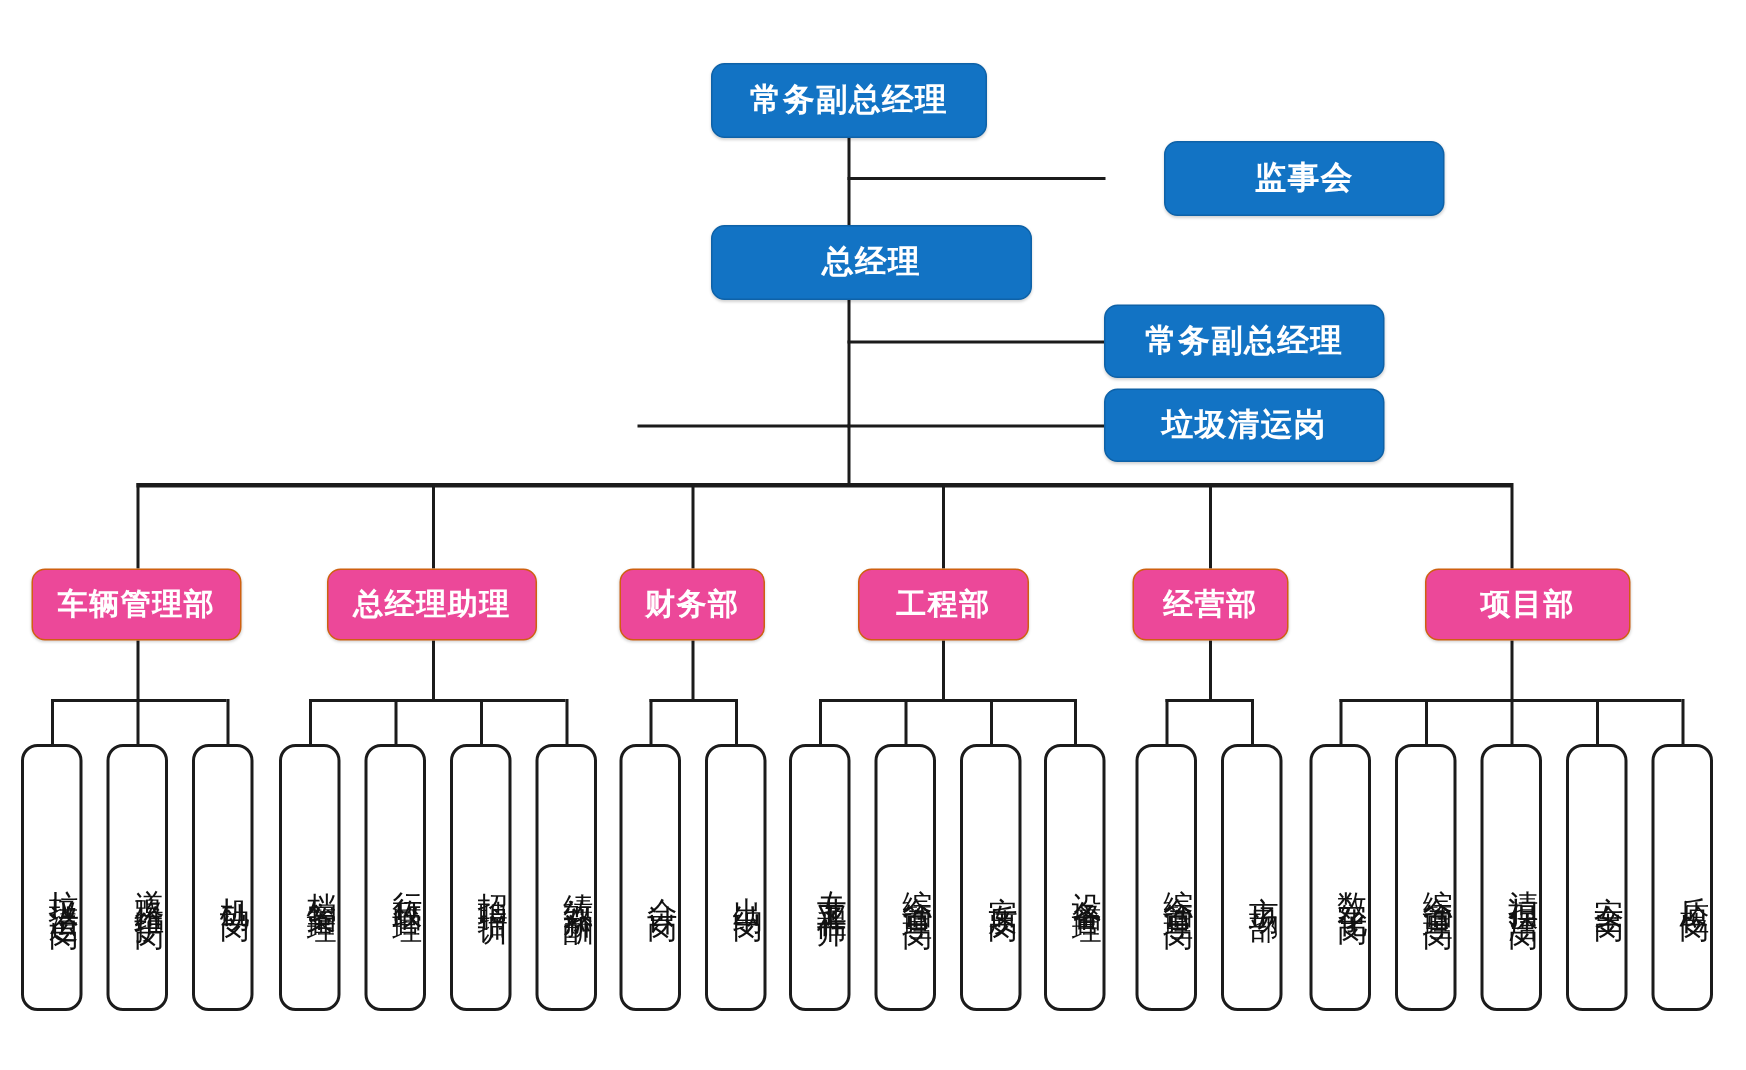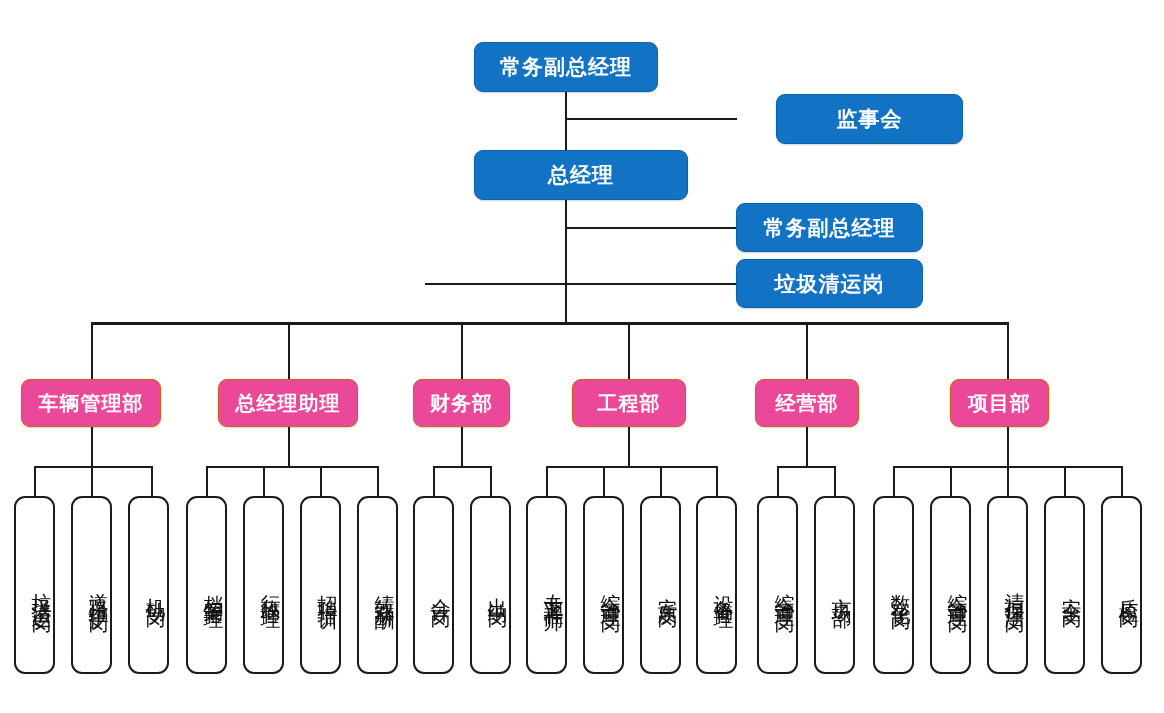--- a/index.html
+++ b/index.html
@@ -146,21 +146,21 @@
   <div class="node orange" style="left:21px; top:379px; width:140px; height:48px;">车辆管理部</div>
 
   <div class="node orange" style="left:218px; top:379px; width:140px; height:48px;">总经理助理</div>
 
   <div class="node orange" style="left:413px; top:379px; width:97px; height:48px;">财务部</div>
 
   <div class="node orange" style="left:572px; top:379px; width:114px; height:48px;">工程部</div>
 
   <div class="node orange" style="left:755px; top:379px; width:104px; height:48px;">经营部</div>
 
-  <div class="node orange" style="left:950px; top:379px; width:99px; height:48px;">项目部</div>
+  <div class="node orange" style="left:950px; top:379px; width:137px; height:48px;">项目部</div>
 
   <div class="node leaf" style="left:14px; top:496px; width:41px; height:178px;">垃圾清运岗</div>
   <div class="node leaf" style="left:71px; top:496px; width:41px; height:178px;">道路维护岗</div>
   <div class="node leaf" style="left:128px; top:496px; width:41px; height:178px;">机动岗</div>
 
   <div class="node leaf" style="left:186px; top:496px; width:41px; height:178px;">档案管理</div>
   <div class="node leaf" style="left:243px; top:496px; width:41px; height:178px;">行政管理</div>
   <div class="node leaf" style="left:300px; top:496px; width:41px; height:178px;">招聘培训</div>
   <div class="node leaf" style="left:357px; top:496px; width:41px; height:178px;">绩效薪酬</div>
 

